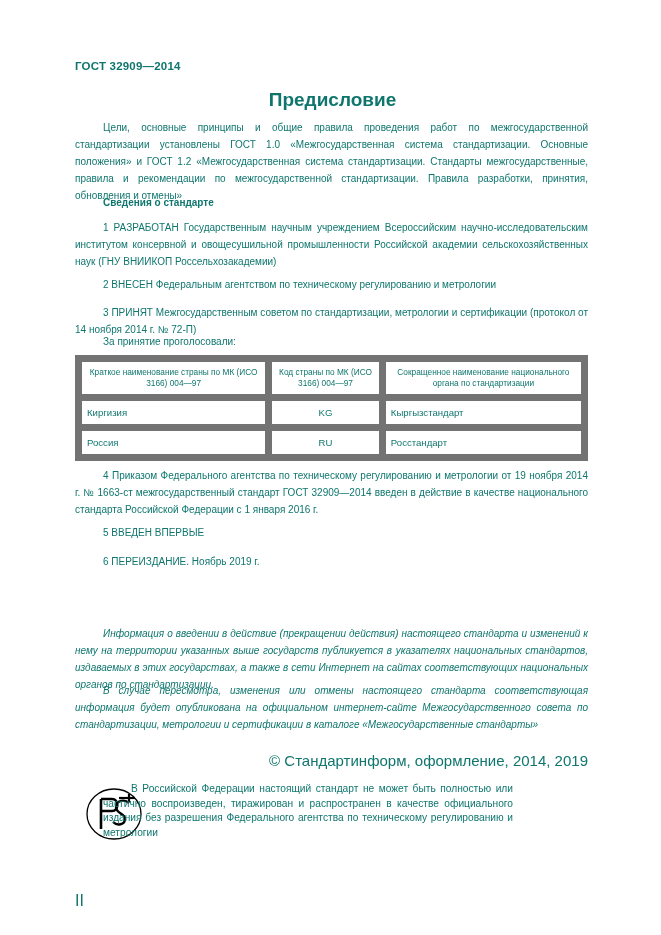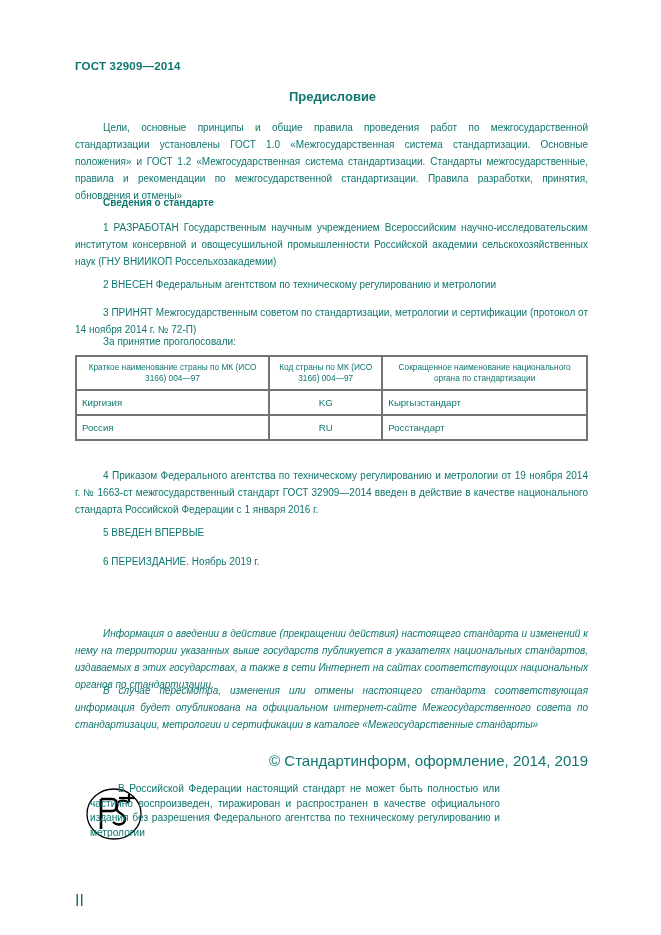--- a/index.html
+++ b/index.html
@@ -30,21 +30,21 @@
     font-size: 11.5px;
     font-weight: bold;
     letter-spacing: 0.2px;
   }
   .doc-title {
     position: absolute;
     left: 0;
     top: 89px;
     width: 515px;
     text-align: center;
-    font-size: 13px;
+    font-size: 19px;
     font-weight: bold;
   }
   .para {
     position: absolute;
     font-size: 10px;
     line-height: 17px;
     text-align: justify;
     text-justify: inter-word;
   }
   .indent {
@@ -59,21 +59,21 @@
   
   .vote-table {
     position: absolute;
     left: 0;
     top: 355px;
     width: 513px;
     border-collapse: collapse;
     font-size: 9px;
   }
   .vote-table td, .vote-table th {
-    border: 2px solid #737373;
+    border: 7px solid #737373;
     padding: 3px 5px;
     vertical-align: middle;
   }
   .vote-table thead th {
     font-weight: normal;
     text-align: center;
     line-height: 11px;
     height: 26px;
     font-size: 8.3px;
   }
@@ -87,21 +87,21 @@
   .copyright {
     position: absolute;
     left: 0;
     top: 752px;
     width: 513px;
     text-align: right;
     font-size: 15px;
   }
   .bottom-note {
     position: absolute;
-    left: 90px;
+    left: 103px;
     top: 782px;
     width: 410px;
     font-size: 10.2px;
     line-height: 14.5px;
     text-align: justify;
     text-indent: 28px;
   }
   .page-number {
     position: absolute;
     left: 75px;

